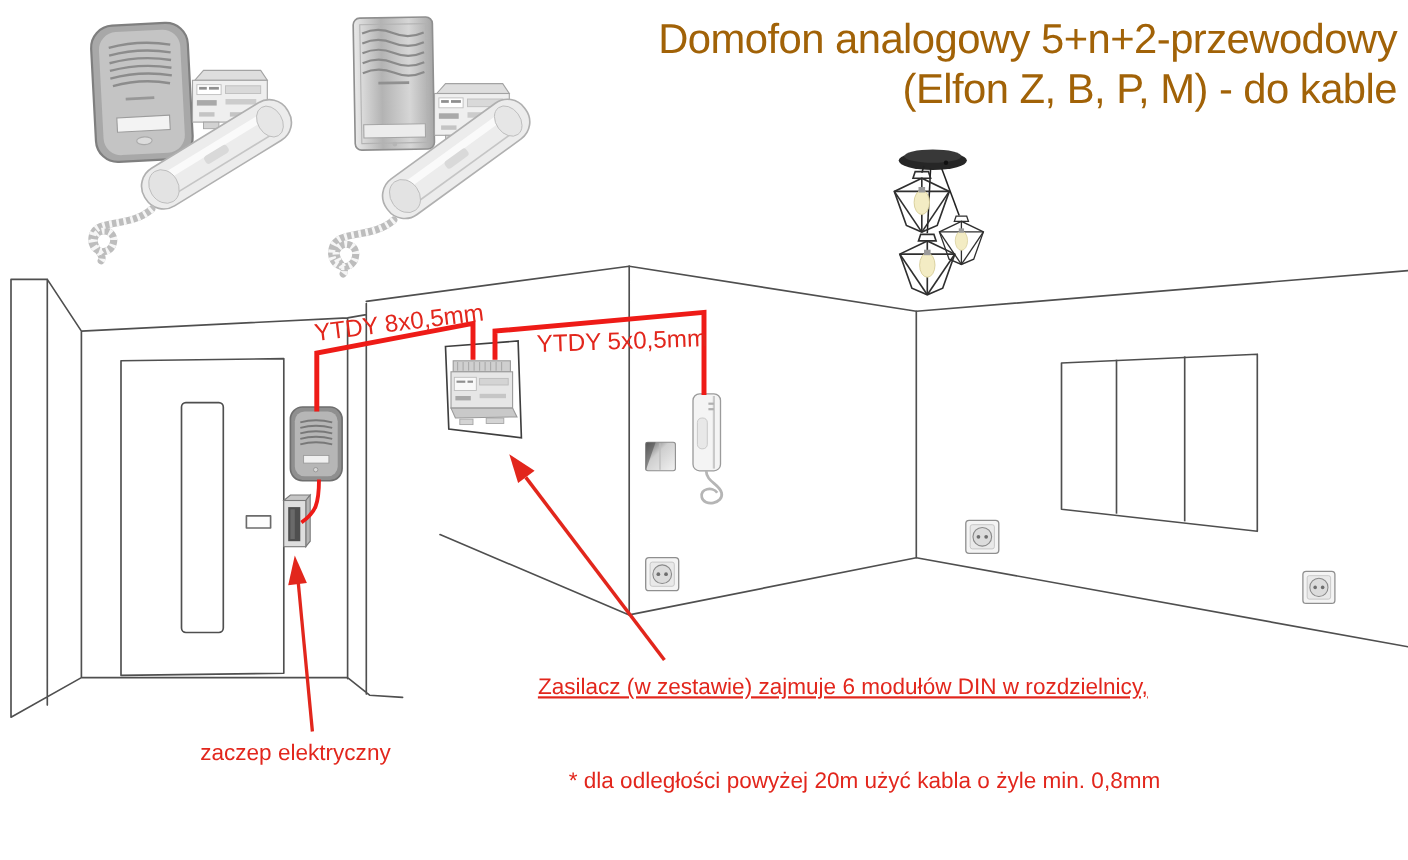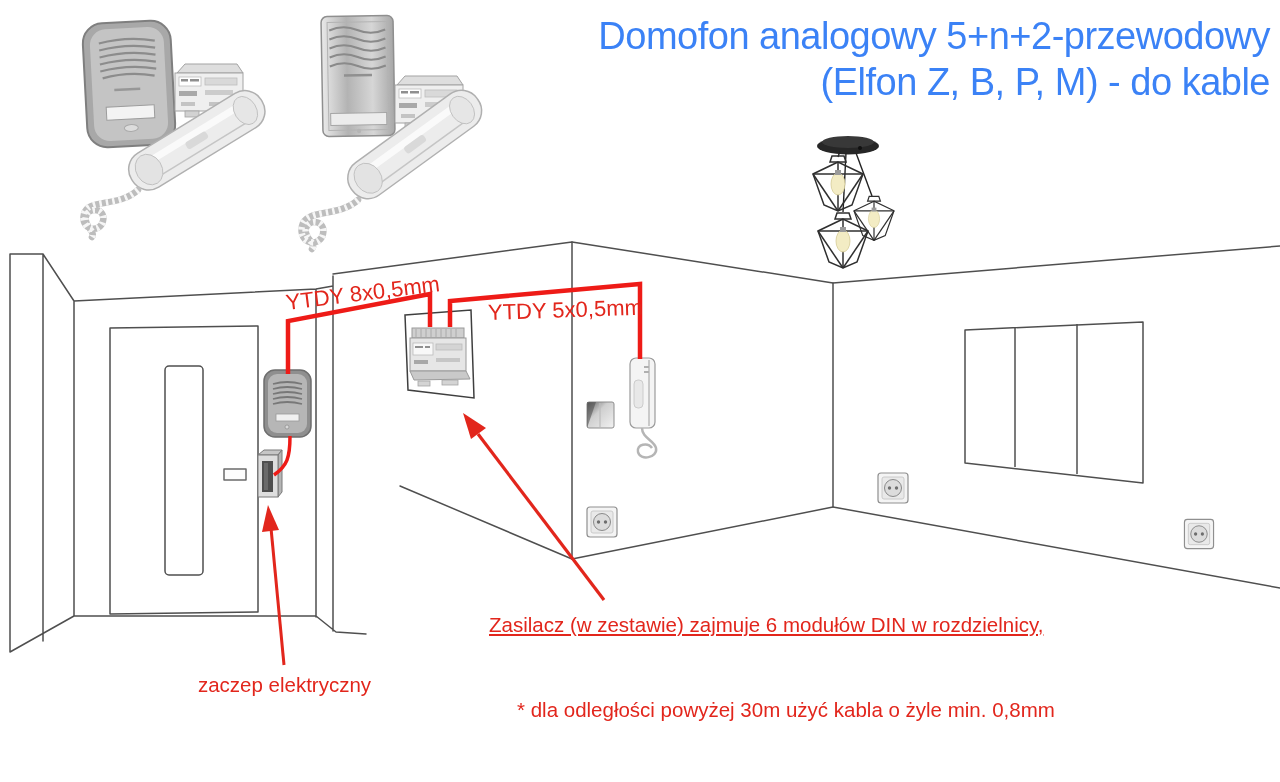--- a/index.html
+++ b/index.html
@@ -1,25 +1,25 @@
 <!DOCTYPE html>
 <html><head>
 <meta charset="utf-8">
 <style>
   html,body{margin:0;padding:0;background:#ffffff;}
   #canvas{position:relative;width:1280px;height:782px;background:#ffffff;overflow:hidden;
           font-family:"Liberation Sans", sans-serif;}
   #scene{position:absolute;left:0;top:0;}
   .txt{position:absolute;white-space:nowrap;}
-  #title-block{top:13px;right:10px;text-align:right;color:#3b82f6;
+  #title-block{top:13px;right:10px;text-align:right;color:#a16207;
                font-size:38px;line-height:46px;letter-spacing:-0.5px;margin-left:19px;}
   .red{color:#e2261c;}
   #cable-label-door{left:286px;top:290px;font-size:22px;transform:rotate(-7deg);transform-origin:0 50%;}
   #cable-label-handset{left:488px;top:300px;font-size:22px;transform:rotate(-2deg);transform-origin:0 50%;}
-  #strike-caption{left:182px;top:671px;width:205px;text-align:center;font-size:20.5px;line-height:27px;}
+  #strike-caption{left:182px;top:671px;width:205px;font-size:20.5px;line-height:27px;}
   #psu-caption{left:489px;top:610px;font-size:20.5px;line-height:29px;text-decoration:underline;}
   #footnotes{left:517px;top:696px;font-size:20.5px;line-height:28px;}
 </style>
 </head>
 <body>
 
 <div id="canvas">
 
   <svg id="scene" width="1280" height="782" viewBox="0 0 1280 782">
     <defs>
@@ -256,16 +256,16 @@
 
   <div id="strike-caption" class="txt red">
     <div>zaczep elektryczny</div>
   </div>
 
   <div id="psu-caption" class="txt red">
     <div>Zasilacz (w zestawie) zajmuje 6 modułów DIN w rozdzielnicy,</div>
   </div>
 
   <div id="footnotes" class="txt red">
-    <div>* dla odległości powyżej 30m użyć kabla o żyle min. 0,8mm</div>
+    <div>* dla odległości powyżej 20m użyć kabla o żyle min. 0,8mm</div>
   </div>
 
 </div>
 
 </body></html>

